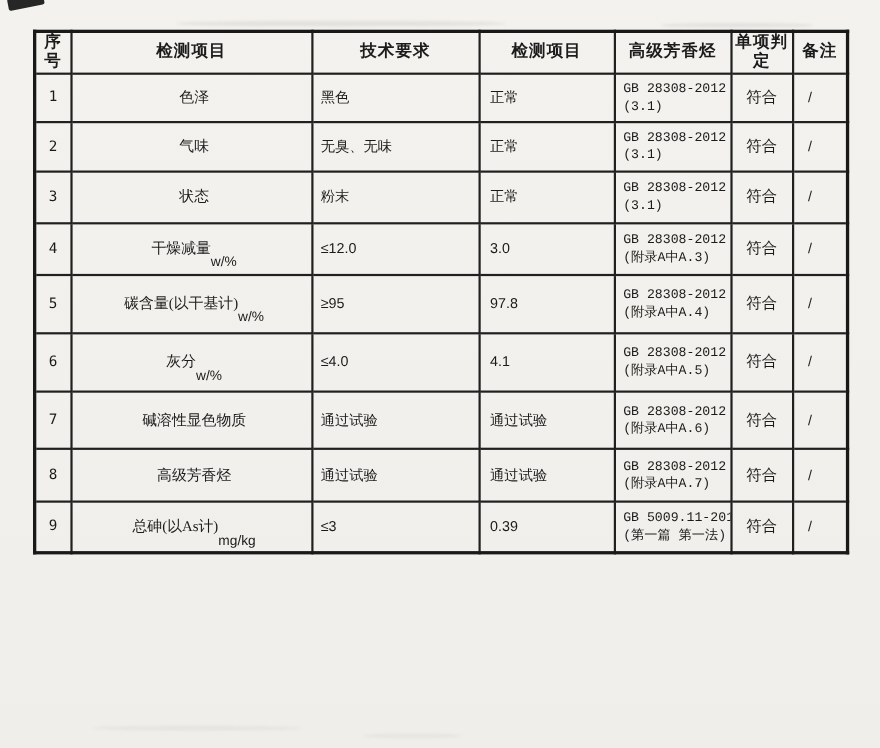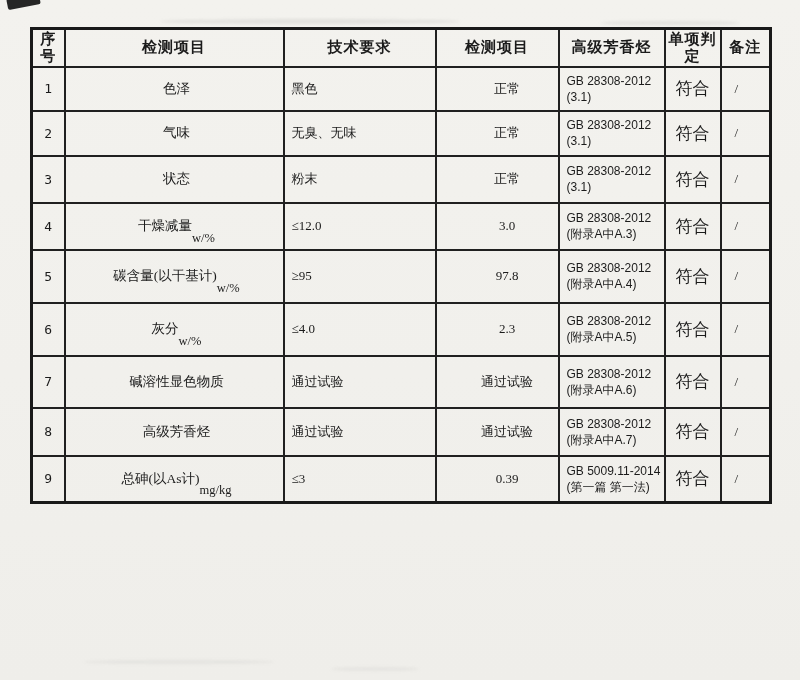--- a/index.html
+++ b/index.html
@@ -53,36 +53,36 @@
   tbody tr:nth-child(5){height:53px;}
   tbody tr:nth-child(6){height:53px;}
   tbody tr:nth-child(7){height:52px;}
   tbody tr:nth-child(8){height:48px;}
   tbody tr:nth-child(9){height:47px;}
   tbody tr:nth-child(10){height:48px;}
   tbody tr:nth-child(11){height:47px;}
   tbody tr:nth-child(12){height:55px;}
 
   td{font-size:13.5px;}
-  .latin{font-family:Liberation Serif, serif;font-size:13px;margin-top:24px;}
+  .latin{font-family:Liberation Sans, sans-serif;font-size:13px;margin-top:24px;}
   .c-no{text-align:center;font-family:"DejaVu Sans Mono", monospace;font-size:13px;}
   .c-item .item-wrap{
     display:flex;justify-content:center;align-items:center;
     padding:0 5px 0 10px;
   }
   .c-item .item-unit{font-size:12.5px;}
   .c-req{padding-left:7px;}
-  .c-res{padding-left:20px;text-align:center;}
+  .c-res{padding-left:9px;}
   .c-basis{
-    font-family:Liberation Sans, sans-serif;
+    font-family:Liberation Mono, monospace;
     font-size:12px;line-height:16px;
     padding-left:7px;padding-right:0;
     white-space:pre;
   }
-  .c-judge{text-align:center;font-size:17px;}
+  .c-judge{text-align:center;font-size:14px;}
   .c-remark{padding-left:13px;}
 </style>
 </head>
 <body>
 
 <div class="page">
 
   <div class="corner-mark"></div>
   <div class="smudge s1"></div>
   <div class="smudge s2"></div>
@@ -193,21 +193,21 @@
 
     <tr>
       <td class="c-no"><span>6</span></td>
       <td class="c-item">
         <span class="item-wrap">
           <span>灰分</span>
           <span class="latin item-unit">w/%</span>
         </span>
       </td>
       <td class="c-req"><span class="latin">≤4.0</span></td>
-      <td class="c-res"><span class="latin">2.3</span></td>
+      <td class="c-res"><span class="latin">4.1</span></td>
       <td class="c-basis"><span>GB 28308-2012
 (附录A中A.5)</span></td>
       <td class="c-judge"><span>符合</span></td>
       <td class="c-remark"><span class="latin">/</span></td>
     </tr>
 
     <tr>
       <td class="c-no"><span>7</span></td>
       <td class="c-item">
         <span class="item-wrap">

